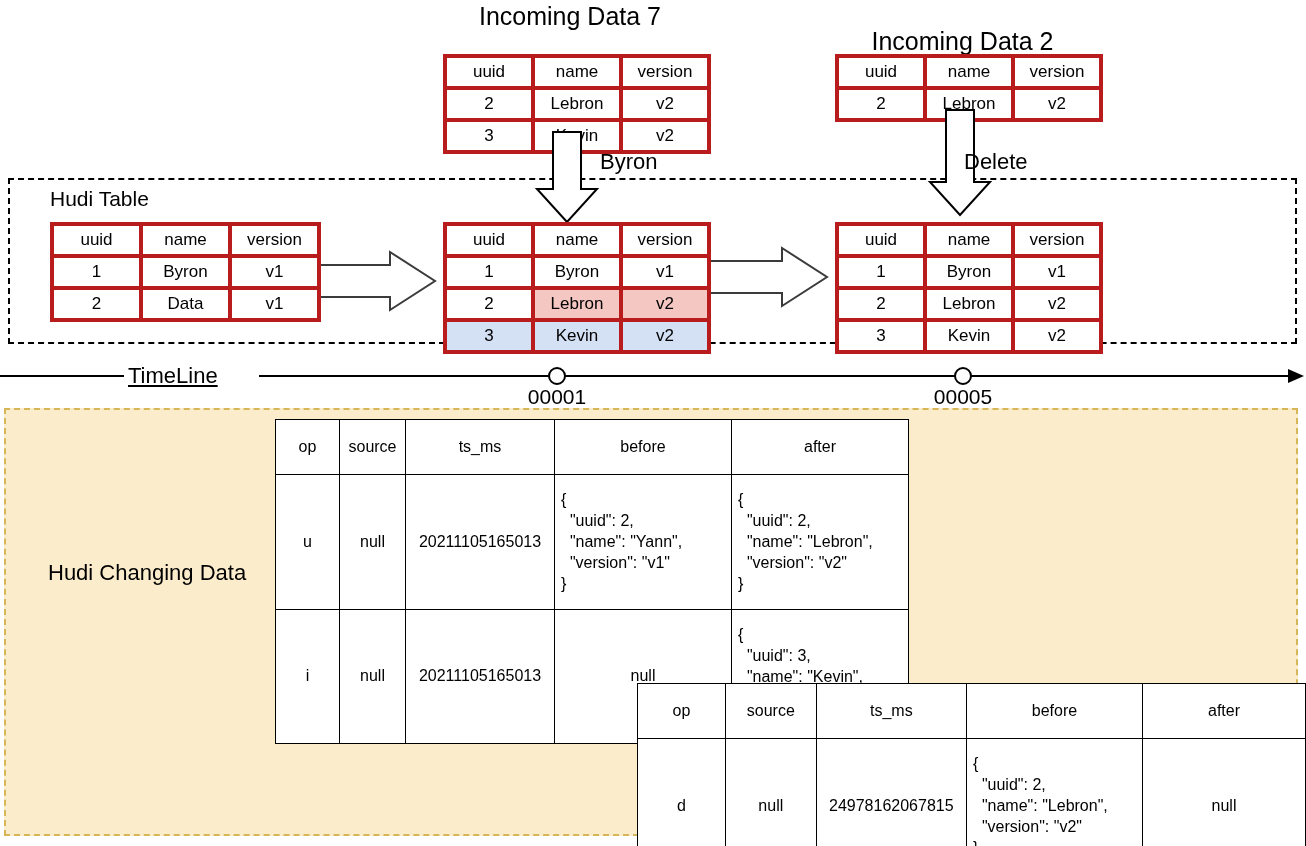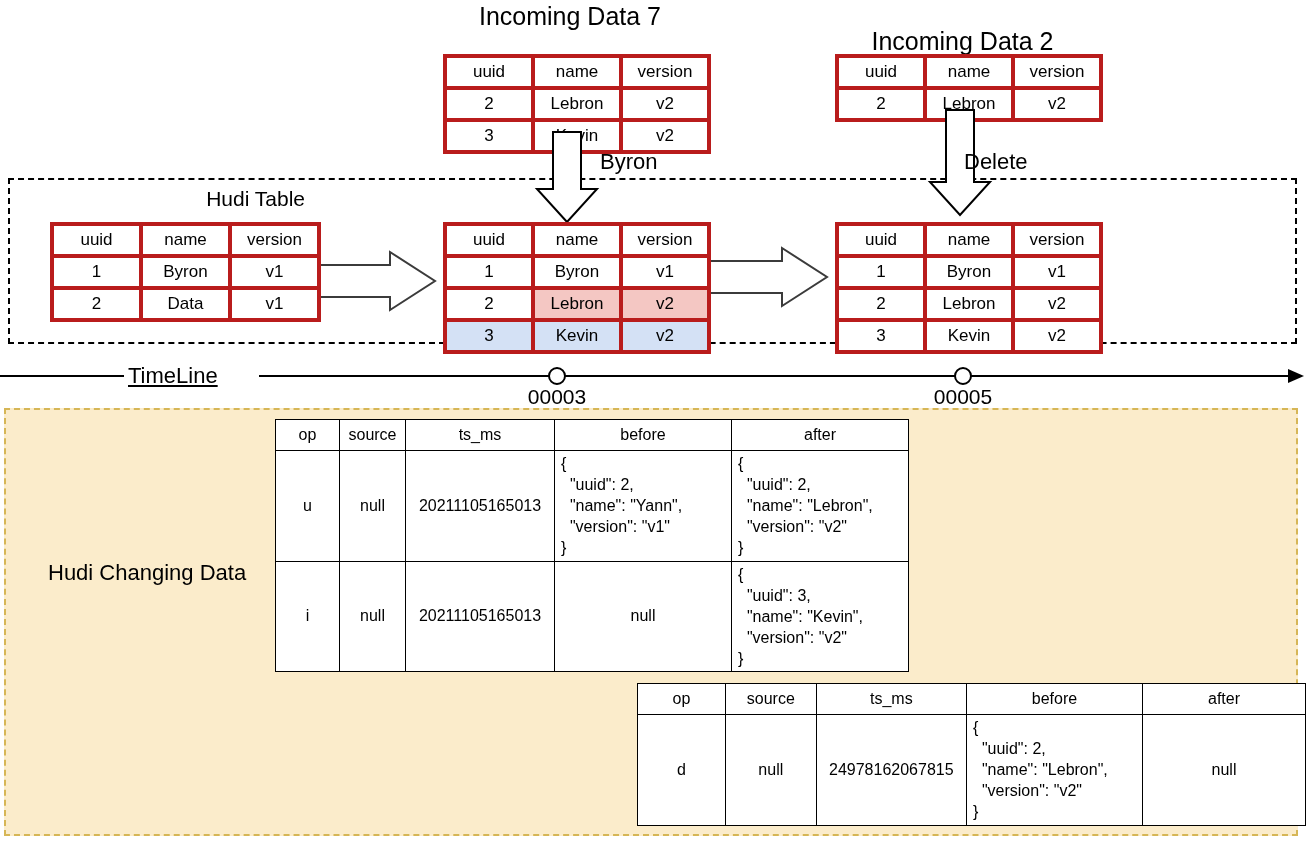--- a/index.html
+++ b/index.html
@@ -2,40 +2,40 @@
 <html><head>
 <meta charset="utf-8">
 <style>
   html,body{margin:0;padding:0;background:#ffffff;}
   body{width:1306px;height:846px;position:relative;overflow:hidden;
        font-family:"Liberation Sans","DejaVu Sans",sans-serif;color:#000;}
   .abs{position:absolute;}
 
   
   .big-title{font-size:25px;text-align:center;white-space:nowrap;line-height:1;}
-  .mid-title{font-size:21px;text-align:right;white-space:nowrap;line-height:1;}
+  .mid-title{font-size:21px;text-align:left;white-space:nowrap;line-height:1;}
   .label-txt{font-size:21px;white-space:nowrap;line-height:1;}
   .label-lg{font-size:22px;white-space:nowrap;line-height:1;}
 
   
   table.dt{border-collapse:collapse;table-layout:fixed;background:#fff;}
   table.dt td{border:4px solid #b91c1c;text-align:center;font-size:17px;
               padding:0;height:28px;line-height:28px;background:#fff;margin-top:12px;}
   table.dt td.hdr{font-size:17px;}
   .c-pink{background:#f4c7c3 !important;}
   .c-blue{background:#d4e1f5 !important;}
 
   
   .dash-box{border:2px dashed #000;box-sizing:border-box;}
   .yellow-box{background:#fbeccb;border:2px dashed #d6b656;box-sizing:border-box;}
 
   
   table.cdc{border-collapse:collapse;table-layout:fixed;background:#fff;}
   table.cdc td{border:1.5px solid #000;font-size:16px;background:#fff;
-               vertical-align:middle;text-align:center;padding:2px 4px;}
+               vertical-align:middle;text-align:center;padding:14px 4px;}
   table.cdc td.jsoncell{text-align:left;white-space:pre;font-size:16px;
                         line-height:1.32;padding-left:6px;}
   table.cdc td.hd{height:26px;line-height:22px;}
 
   svg.ovl{position:absolute;left:0;top:0;overflow:visible;}
 </style>
 </head>
 <body>
 
 <div class="abs big-title" style="left:440px;top:4px;width:260px;">Incoming Data 7</div>
@@ -97,21 +97,21 @@
 
   <line x1="0" y1="376" x2="1290" y2="376" stroke="#000000" stroke-width="2"></line>
   <polygon points="1288,369 1304,376 1288,383" fill="#000000"></polygon>
   <circle cx="557" cy="376" r="8" fill="#ffffff" stroke="#000000" stroke-width="2"></circle>
   <circle cx="963" cy="376" r="8" fill="#ffffff" stroke="#000000" stroke-width="2"></circle>
 </svg>
 
 <div class="abs" style="left:124px;top:364px;width:135px;height:24px;background:#ffffff;"></div>
 <div class="abs label-lg" style="left:128px;top:365px;text-decoration:underline;">TimeLine</div>
 
-<div class="abs label-txt" style="left:557px;top:386px;transform:translateX(-50%);">00003</div>
+<div class="abs label-txt" style="left:557px;top:386px;transform:translateX(-50%);">00001</div>
 <div class="abs label-txt" style="left:963px;top:386px;transform:translateX(-50%);">00005</div>
 
 <div class="abs label-lg" style="left:600px;top:151px;">Byron</div>
 <div class="abs label-lg" style="left:964px;top:151px;">Delete</div>
 
 <div class="abs mid-title" style="left:50px;top:188px;width:255px;">Hudi Table</div>
 <div class="abs" style="left:50px;top:222px;">
   <table class="dt">
     <tbody>
         <tr>

